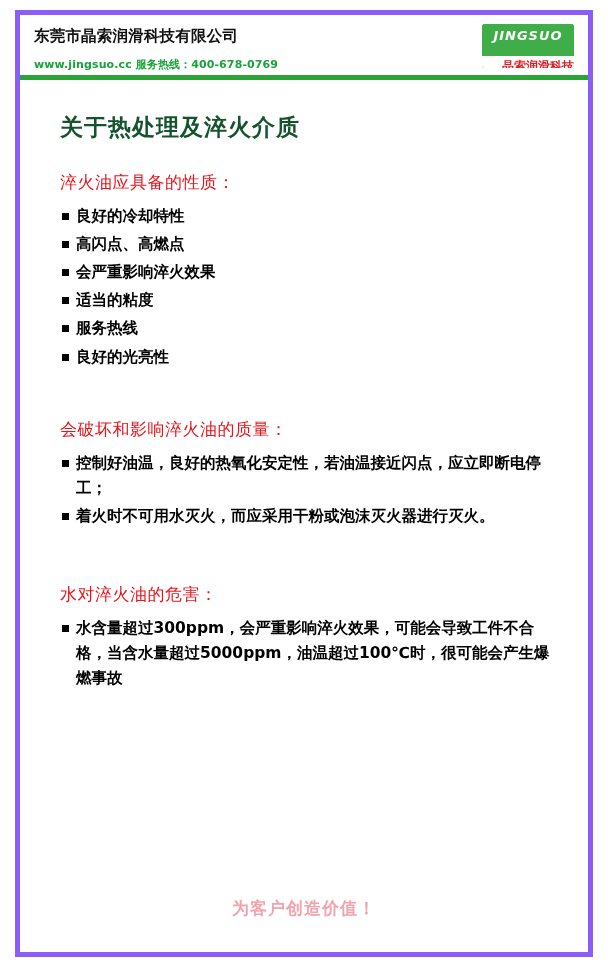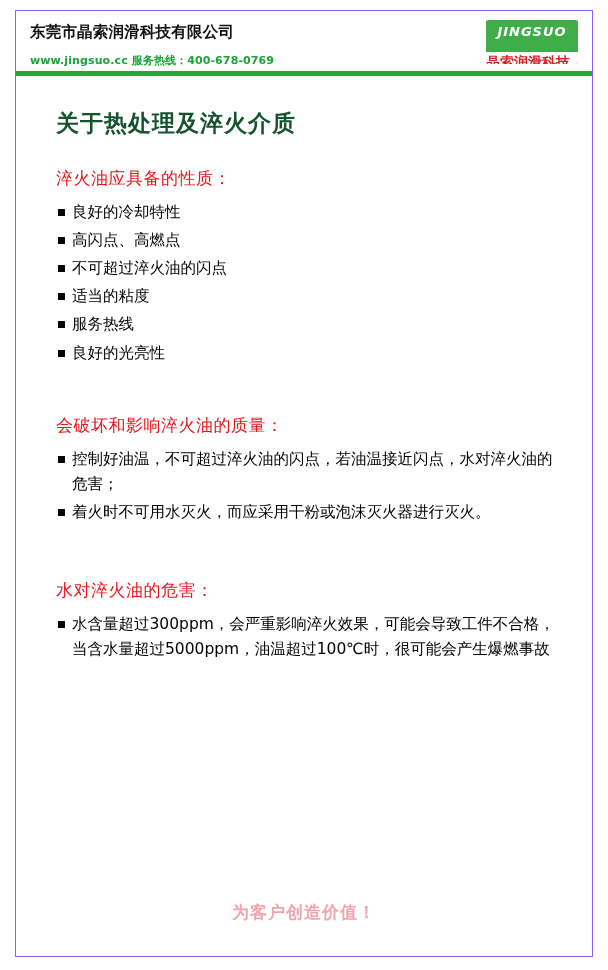--- a/index.html
+++ b/index.html
@@ -13,21 +13,21 @@
     font-family: "DejaVu Sans", "Liberation Sans", sans-serif;
     color: #000;
     position: relative;
   }
   .page {
     position: absolute;
     left: 15px;
     top: 10px;
     width: 578px;
     height: 947px;
-    border: 1px solid #8b5cf6;
+    border: 5px solid #8b5cf6;
     box-sizing: border-box;
     background: #fff;
     overflow: hidden;
   }
   
   .header {
     position: relative;
     height: 60px;
     padding: 6px 14px 0 14px;
     box-sizing: border-box;
@@ -64,23 +64,23 @@
     font-weight: bold;
     font-style: italic;
     letter-spacing: 1px;
     text-align: center;
     line-height: 24px;
   }
   .logo-bot {
     height: 20px;
     background: #ffffff;
     color: #d81f26;
-    font-size: 14px;
+    font-size: 12px;
     font-weight: bold;
-    text-align: left;
+    text-align: right;
     line-height: 20px;
   }
   .header-rule {
     height: 5px;
     background: #2aa535;
     margin: 0;
   }
   
   .content {
     padding: 32px 26px 0 40px;
@@ -104,21 +104,21 @@
     margin-bottom: 30px;
   }
   .bullets {
     list-style: none;
     margin: 0;
     padding: 0;
   }
   .bullets li {
     position: relative;
     font-size: 15.5px;
-    font-weight: normal;
+    font-weight: bold;
     line-height: 1.62;
     padding-left: 16px;
     margin-bottom: 3px;
     color: #000;
   }
   .bullets li::before {
     content: "";
     position: absolute;
     left: 2px;
     top: 9px;
@@ -157,33 +157,33 @@
 
   <div class="content">
 
     <h1 class="doc-title">关于热处理及淬火介质</h1>
 
     <div class="section">
       <h2 class="section-title">淬火油应具备的性质：</h2>
       <ul class="bullets">
         <li>良好的冷却特性</li>
         <li>高闪点、高燃点</li>
-        <li>不可超过淬火油的闪点</li>
+        <li>会严重影响淬火效果</li>
         <li>适当的粘度</li>
         <li>服务热线</li>
         <li>良好的光亮性</li>
       </ul>
     </div>
 
     <div class="spacer-18"></div>
 
     <div class="section">
       <h2 class="section-title">会破坏和影响淬火油的质量：</h2>
       <ul class="bullets">
-        <li>控制好油温，不可超过淬火油的闪点，若油温接近闪点，水对淬火油的危害；</li>
+        <li>控制好油温，良好的热氧化安定性，若油温接近闪点，应立即断电停工；</li>
         <li>着火时不可用水灭火，而应采用干粉或泡沫灭火器进行灭火。</li>
       </ul>
     </div>
 
     <div class="spacer-24"></div>
 
     <div class="section">
       <h2 class="section-title">水对淬火油的危害：</h2>
       <ul class="bullets">
         <li>水含量超过300ppm，会严重影响淬火效果，可能会导致工件不合格，当含水量超过5000ppm，油温超过100℃时，很可能会产生爆燃事故</li>

